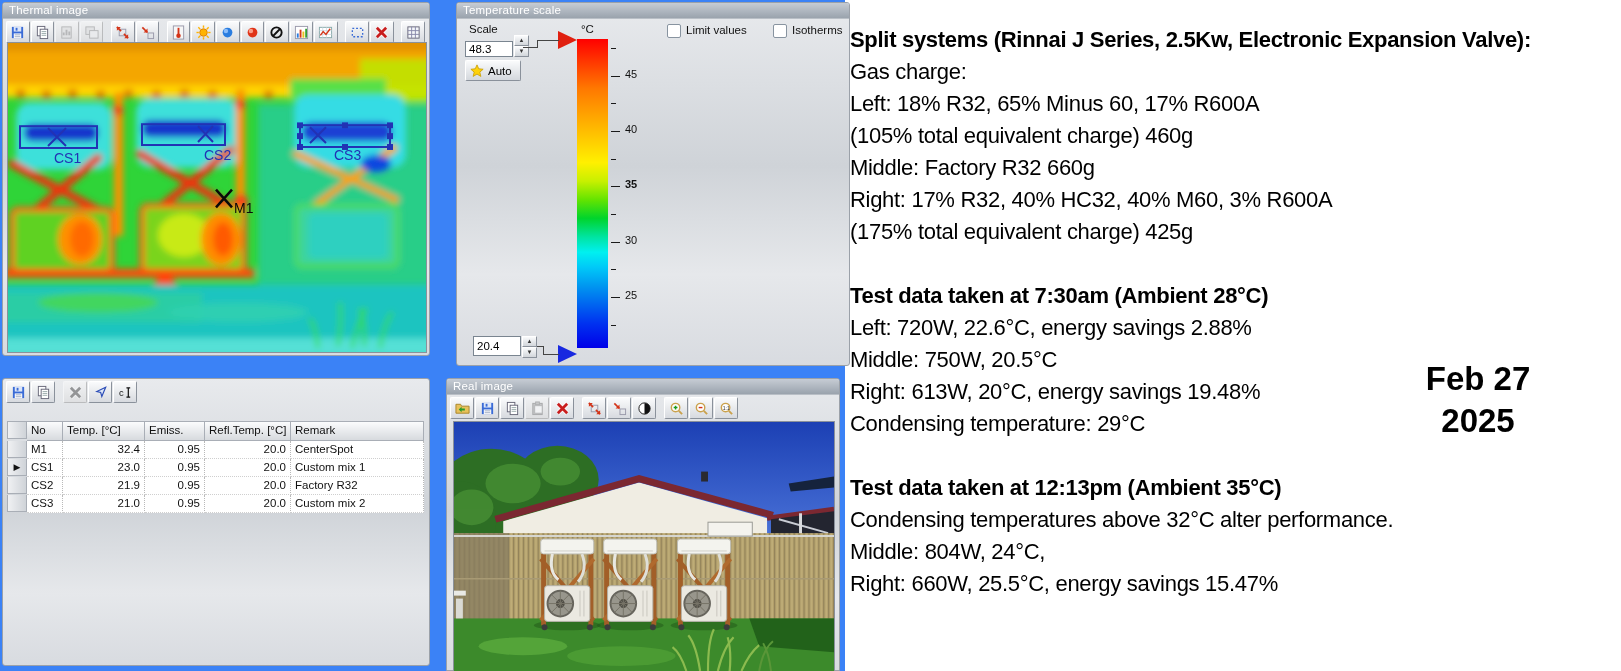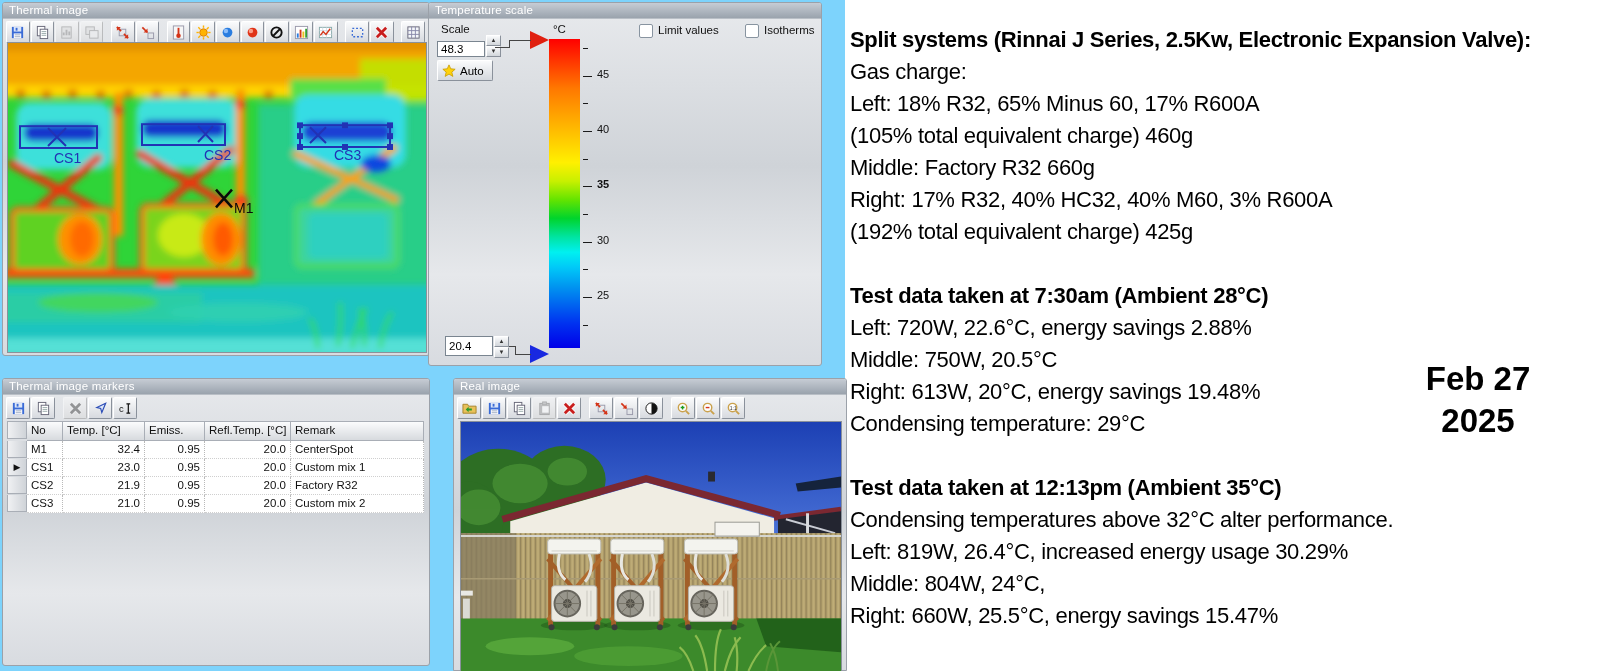--- a/index.html
+++ b/index.html
@@ -1,16 +1,16 @@
 <!DOCTYPE html>
 <html><head>
 <meta charset="utf-8">
 <style>
   html,body{margin:0;padding:0;background:#999;}
-  #app{position:relative;width:1621px;height:671px;overflow:hidden;background:#7dd3fc;
+  #app{position:relative;width:1621px;height:671px;overflow:hidden;background:#3b82f6;
        font-family:"Liberation Sans",sans-serif;-webkit-font-smoothing:antialiased;}
   #notes-area{position:absolute;left:845px;top:0;width:776px;height:671px;background:#ffffff;}
 
   
   .panel{position:absolute;background:linear-gradient(180deg,#e8eaed,#cfd3d8 45%,#e6e8eb 75%,#d8dbe0);
          border:1px solid #9ba1a9;border-radius:3px;box-sizing:border-box;}
   .panel-title{height:15px;line-height:15px;padding-left:6px;font-size:11.5px;color:#ffffff;
          background:linear-gradient(#c6ccd4,#9aa3ad);border-radius:2px 2px 0 0;
          border-bottom:1px solid #b9bfc6;letter-spacing:.2px;}
   .toolbar{display:flex;align-items:center;padding:2px 3px;height:22px;}
@@ -301,21 +301,20 @@
         </g>
         <g>
           <path d="M208 148 L224 166 M224 148 L208 166" stroke="#0a0a0a" stroke-width="2.5" fill="none"></path>
           <text x="226" y="172" font-family="'Liberation Sans',sans-serif" font-size="14" fill="#0a0a0a">M1</text>
         </g>
       </svg>
     </div>
   </div>
 
   <div class="panel" style="left:2px;top:378px;width:428px;height:288px;">
-    <div class="panel-title">Thermal image markers</div>
     <div class="toolbar" id="markers-toolbar">
         <span class="tbtn">
           <svg viewBox="0 0 16 16">
             <path d="M2 2h12v12H2z" fill="#3a6bd6"></path>
             <path d="M4 2h8v5H4z" fill="#dce6f8"></path>
             <path d="M6 3h2v3H6z" fill="#3a6bd6"></path>
             <path d="M4 9h8v5H4z" fill="#fff"></path>
             <path d="M5 10.5h6M5 12.5h6" stroke="#9aa8c0"></path>
           </svg>
         </span>
@@ -382,21 +381,21 @@
           <div class="mt-sel"></div>
           <div class="mt-cell">CS3</div>
           <div class="mt-cell num">21.0</div>
           <div class="mt-cell num">0.95</div>
           <div class="mt-cell num">20.0</div>
           <div class="mt-cell">Custom mix 2</div>
         </div>
       </div>
   </div>
 
-  <div class="panel" id="scale-panel" style="left:428px;top:2px;width:394px;height:364px;">
+  <div class="panel" id="scale-panel" style="left:456px;top:2px;width:394px;height:364px;">
     <div class="panel-title">Temperature scale</div>
     <div class="small-label" style="left:12px;top:20px;">Scale</div>
 
     <div class="spin" style="left:8px;top:34px;align-items:flex-end;">
       <input readonly="" value="48.3" style="">
       <div class="spin-btns">
         <div class="spin-up">▲</div>
         <div class="spin-down">▼</div>
       </div>
     </div>
@@ -443,21 +442,21 @@
       <div class="tick" style="left: 154px; width: 9px; top: 294.1px;"></div>
       <div class="tick-label" style="left: 168px; top: 286.1px;">25</div>
       <div class="tick" style="left: 154px; width: 5px; top: 44.9px;"></div>
       <div class="tick" style="left: 154px; width: 5px; top: 100.2px;"></div>
       <div class="tick" style="left: 154px; width: 5px; top: 155.6px;"></div>
       <div class="tick" style="left: 154px; width: 5px; top: 211px;"></div>
       <div class="tick" style="left: 154px; width: 5px; top: 266.4px;"></div>
       <div class="tick" style="left: 154px; width: 5px; top: 321.7px;"></div>
     </div>
 
-  <div class="panel" style="left:446px;top:378px;width:394px;height:293px;border-radius:3px 3px 0 0;margin-left:7px;">
+  <div class="panel" style="left:446px;top:378px;width:394px;height:293px;border-radius:3px 3px 0 0;">
     <div class="panel-title">Real image</div>
     <div class="toolbar" id="real-toolbar">
         <span class="tbtn">
           <svg viewBox="0 0 16 16">
             <path d="M1 13V3.5h5l1 2h8V13z" fill="#e8c15a" stroke="#a8842a"></path>
             <path d="M4 9l3-3v2h3.5v2H7v2z" fill="#2a9a2a"></path>
           </svg>
         </span>
         <span class="tbtn">
           <svg viewBox="0 0 16 16">
@@ -621,31 +620,30 @@
     </div>
   </div>
 
   <div id="notes">
       <div class="note-line bold">Split systems (Rinnai J Series, 2.5Kw, Electronic Expansion Valve):</div>
       <div class="note-line">Gas charge:</div>
       <div class="note-line">Left: 18% R32, 65% Minus 60, 17% R600A</div>
       <div class="note-line">(105% total equivalent charge) 460g</div>
       <div class="note-line">Middle: Factory R32 660g</div>
       <div class="note-line">Right: 17% R32, 40% HC32, 40% M60, 3% R600A</div>
-      <div class="note-line">(192% total equivalent charge) 425g</div>
+      <div class="note-line">(175% total equivalent charge) 425g</div>
       <div class="note-spacer"></div>
       <div class="note-line bold">Test data taken at 7:30am (Ambient 28°C)</div>
       <div class="note-line">Left: 720W, 22.6°C, energy savings 2.88%</div>
       <div class="note-line">Middle: 750W, 20.5°C</div>
       <div class="note-line">Right: 613W, 20°C, energy savings 19.48%</div>
       <div class="note-line">Condensing temperature: 29°C</div>
       <div class="note-spacer"></div>
       <div class="note-line bold">Test data taken at 12:13pm (Ambient 35°C)</div>
       <div class="note-line">Condensing temperatures above 32°C alter performance.</div>
-      <div class="note-line">Left: 819W, 26.4°C, increased energy usage 30.29%</div>
       <div class="note-line">Middle: 804W, 24°C,</div>
       <div class="note-line">Right: 660W, 25.5°C, energy savings 15.47%</div>
     </div>
   <div id="date-block">
     <div>Feb 27</div>
     <div>2025</div>
   </div>
 </div>
 
 </body></html>

